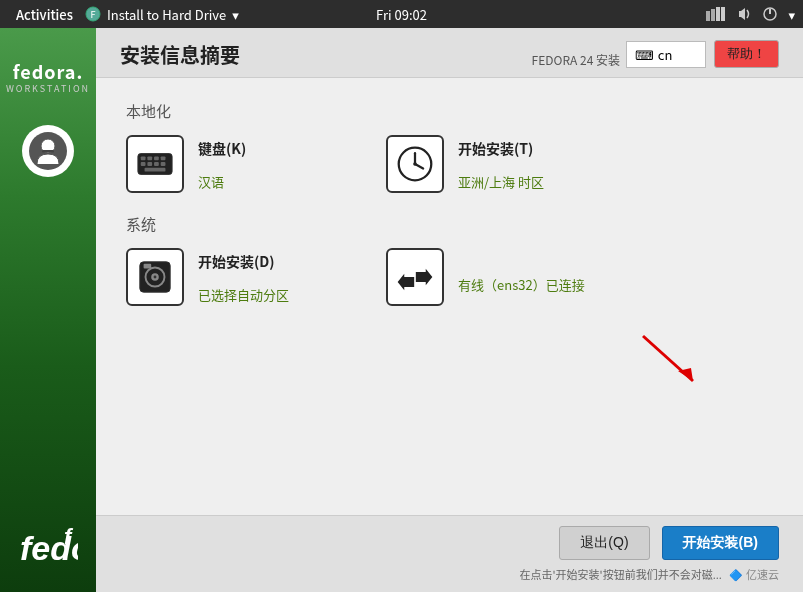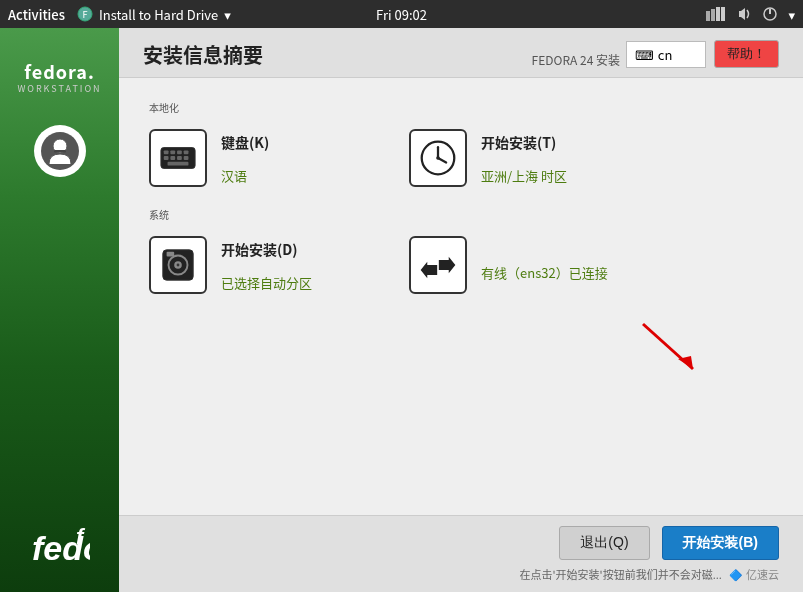--- a/index.html
+++ b/index.html
@@ -25,20 +25,21 @@
     .topbar-left {
       display: flex;
       align-items: center;
       gap: 12px;
     }
     .topbar-activities {
       color: #fff;
       font-size: 13px;
       font-weight: 500;
       cursor: pointer;
+      margin-left: 8px;
     }
     .topbar-app {
       display: flex;
       align-items: center;
       gap: 6px;
       color: #fff;
       font-size: 13px;
     }
     .topbar-app-icon {
       width: 16px;
@@ -61,21 +62,21 @@
 
     
     .main-container {
       display: flex;
       flex: 1;
       overflow: hidden;
     }
 
     
     .sidebar {
-      width: 119px;
+      width: 96px;
       background: linear-gradient(180deg, #4a9a4a 0%, #2d7a2d 30%, #1a5c1a 60%, #0d3d0d 100%);
       display: flex;
       flex-direction: column;
       align-items: center;
       padding-top: 30px;
       flex-shrink: 0;
       position: relative;
     }
     .sidebar-logo {
       display: flex;
@@ -189,21 +190,21 @@
       color: #222;
     }
 
     
     .sections {
       flex: 1;
       padding: 18px 30px;
       overflow-y: auto;
     }
     .section-title {
-      font-size: 10px;
+      font-size: 15px;
       color: #555;
       margin-bottom: 14px;
       margin-top: 4px;
     }
     .section-items {
       display: flex;
       flex-wrap: wrap;
       gap: 20px;
       margin-bottom: 20px;
     }

